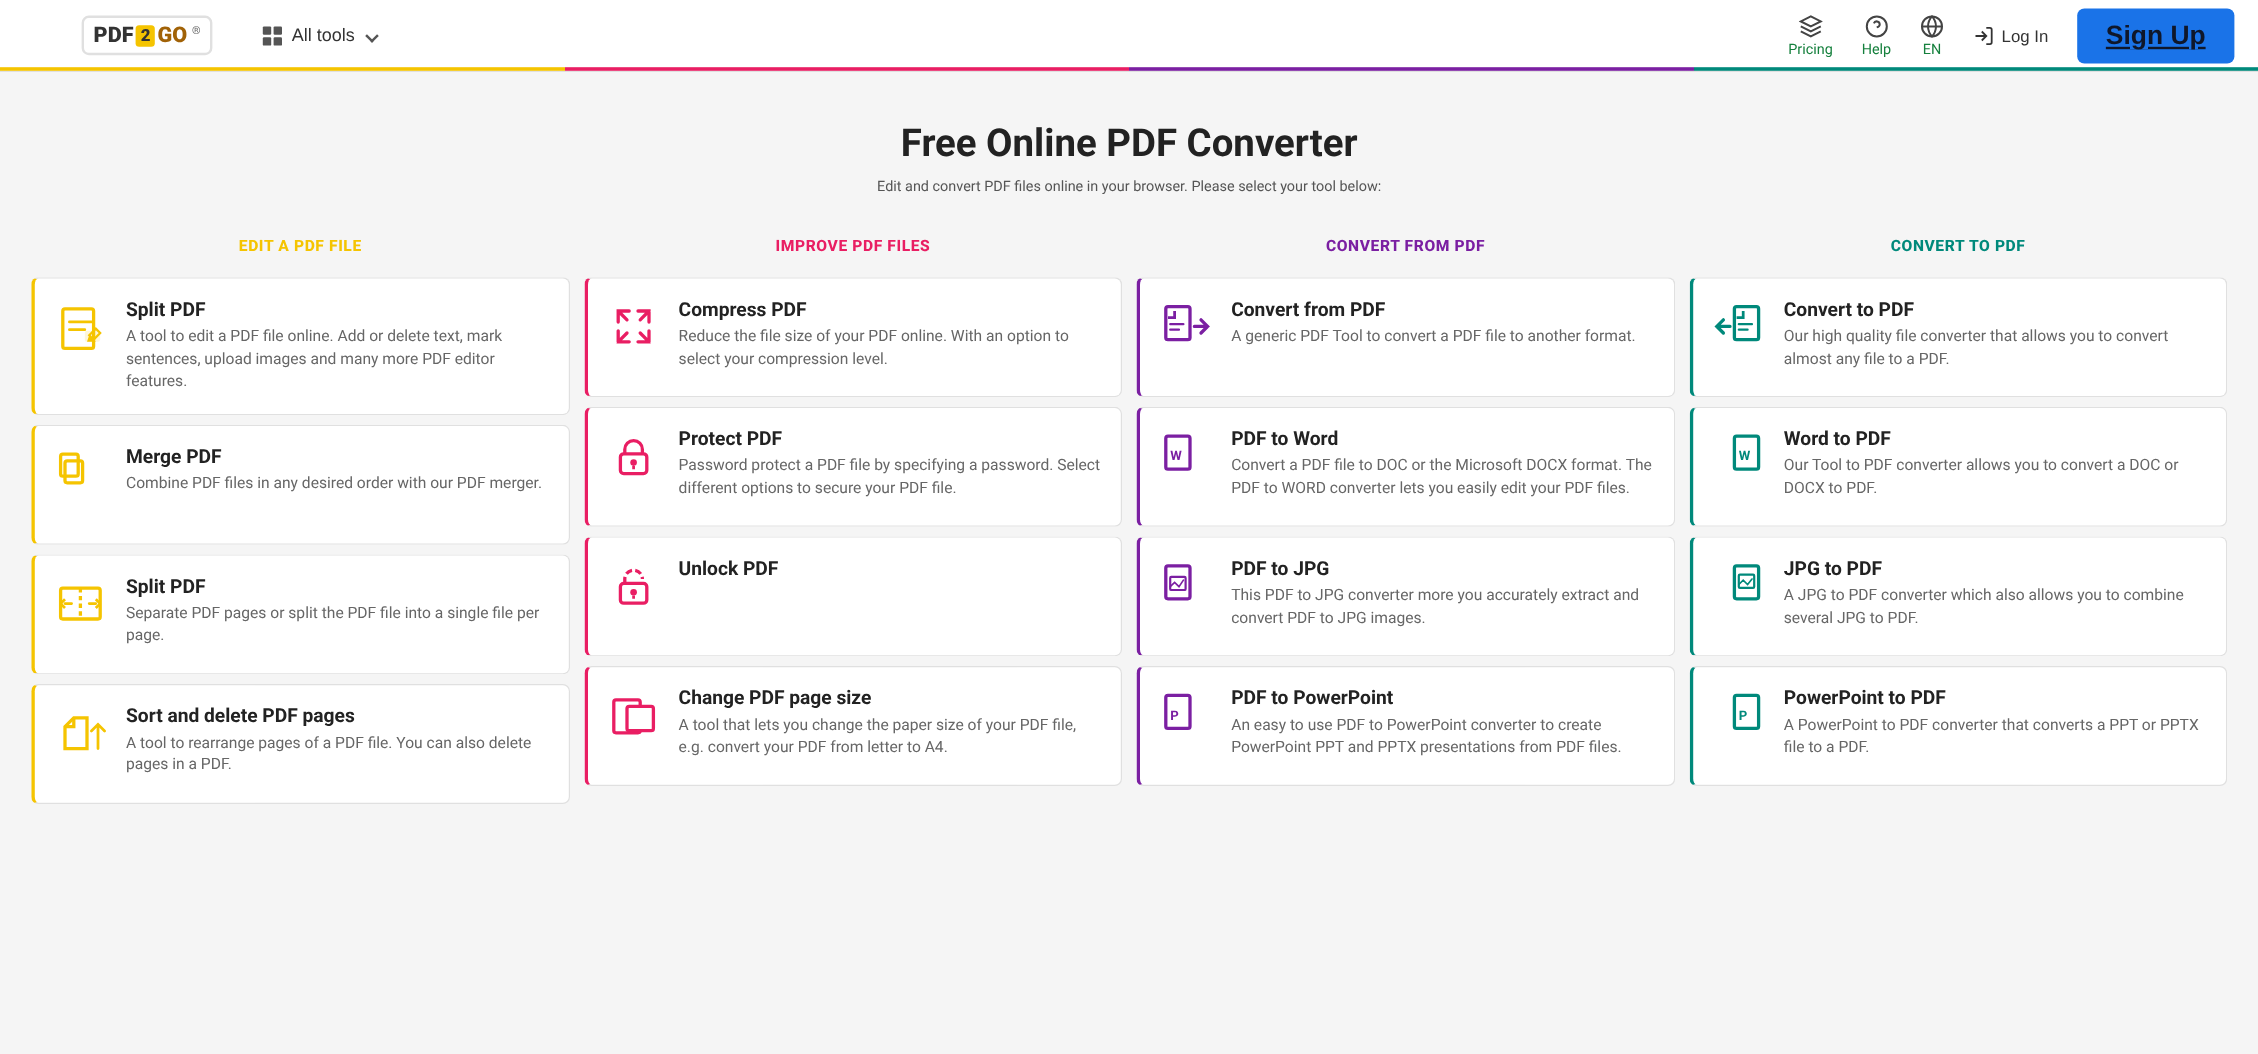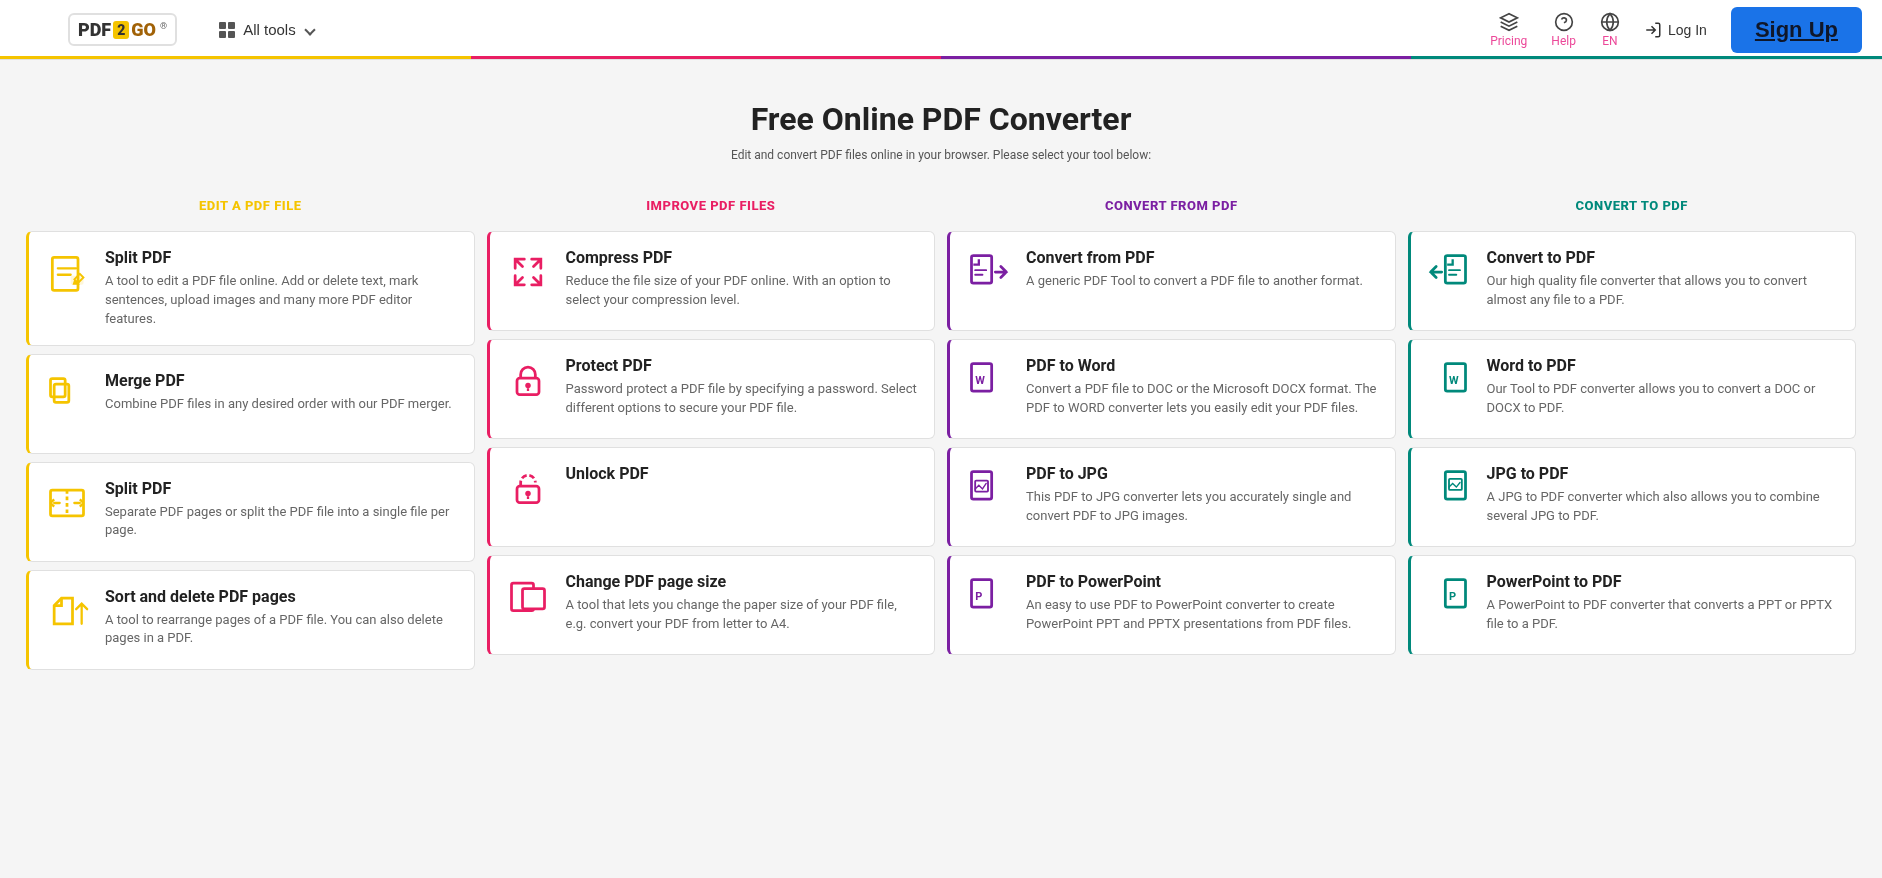--- a/index.html
+++ b/index.html
@@ -89,21 +89,21 @@
       display: flex;
       align-items: center;
       gap: 24px;
     }
     .nav-icon-item {
       display: flex;
       flex-direction: column;
       align-items: center;
       cursor: pointer;
       font-size: 12px;
-      color: #ec4899;
+      color: #15803d;
       gap: 2px;
     }
     .nav-icon-item svg {
       width: 20px;
       height: 20px;
     }
     .login-btn {
       display: flex;
       align-items: center;
       gap: 6px;
@@ -433,21 +433,21 @@
       <div class="tool-card">
         <div class="tool-icon">
           <svg viewBox="0 0 48 48" fill="none">
       <rect x="6" y="6" width="22" height="30" rx="2" fill="none" stroke="#7b1fa2" stroke-width="3"></rect>
       <rect x="10" y="16" width="14" height="12" rx="1" fill="none" stroke="#7b1fa2" stroke-width="2"></rect>
       <path d="M10 25 l4-4 4 4 4-6" stroke="#7b1fa2" stroke-width="1.5" stroke-linecap="round"></path>
     </svg>
         </div>
         <div class="tool-text">
           <h3>PDF to JPG</h3>
-          <p>This PDF to JPG converter lets you accurately single and convert PDF to JPG images.</p>
+          <p>This PDF to JPG converter more you accurately extract and convert PDF to JPG images.</p>
         </div>
       </div>
       <div class="tool-card">
         <div class="tool-icon">
           <svg viewBox="0 0 48 48" fill="none">
       <rect x="6" y="6" width="22" height="30" rx="2" fill="none" stroke="#7b1fa2" stroke-width="3"></rect>
       <text x="10" y="28" font-size="12" font-weight="bold" fill="#7b1fa2">P</text>
     </svg>
         </div>
         <div class="tool-text">

